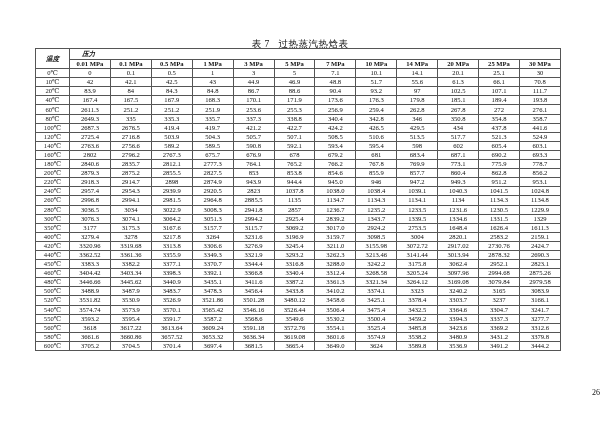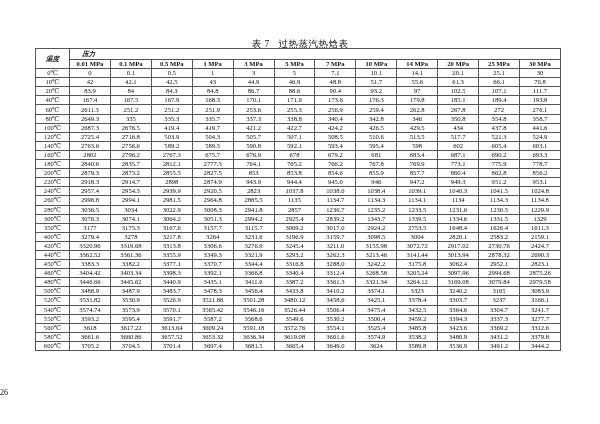--- a/index.html
+++ b/index.html
@@ -9,21 +9,21 @@
            font-size:9.5px; letter-spacing:0.5px; }
   .title .t2 { }
   table.steam { position:absolute; top:48px; left:35px; width:526px;
                 border-collapse:collapse; font-size:6.6px; table-layout:fixed; }
   table.steam td, table.steam th { border:0.8px solid #555; text-align:center;
                 padding:0; height:8.1px; line-height:8px; white-space:nowrap; overflow:hidden; }
   table.steam th { font-weight:bold; font-size:6.6px; }
   th.corner { width:33px; font-style:italic; }
   th.group { text-align:left !important; padding-left:12px !important; font-style:italic; height:10px !important; }
   td.temp { color:#222; }
-  .page { position:absolute; top:388px; left:0; width:600px; text-align:left; font-size:8px; }
+  .page { position:absolute; top:388px; left:0; width:600px; text-align:right; font-size:8px; }
 </style>
 </head>
 <body>
 
 <div class="title">
   <span>表 7</span>&nbsp;&nbsp;
   <span class="t2">过热蒸汽热焓表</span>
 </div>
 
 <table class="steam">

